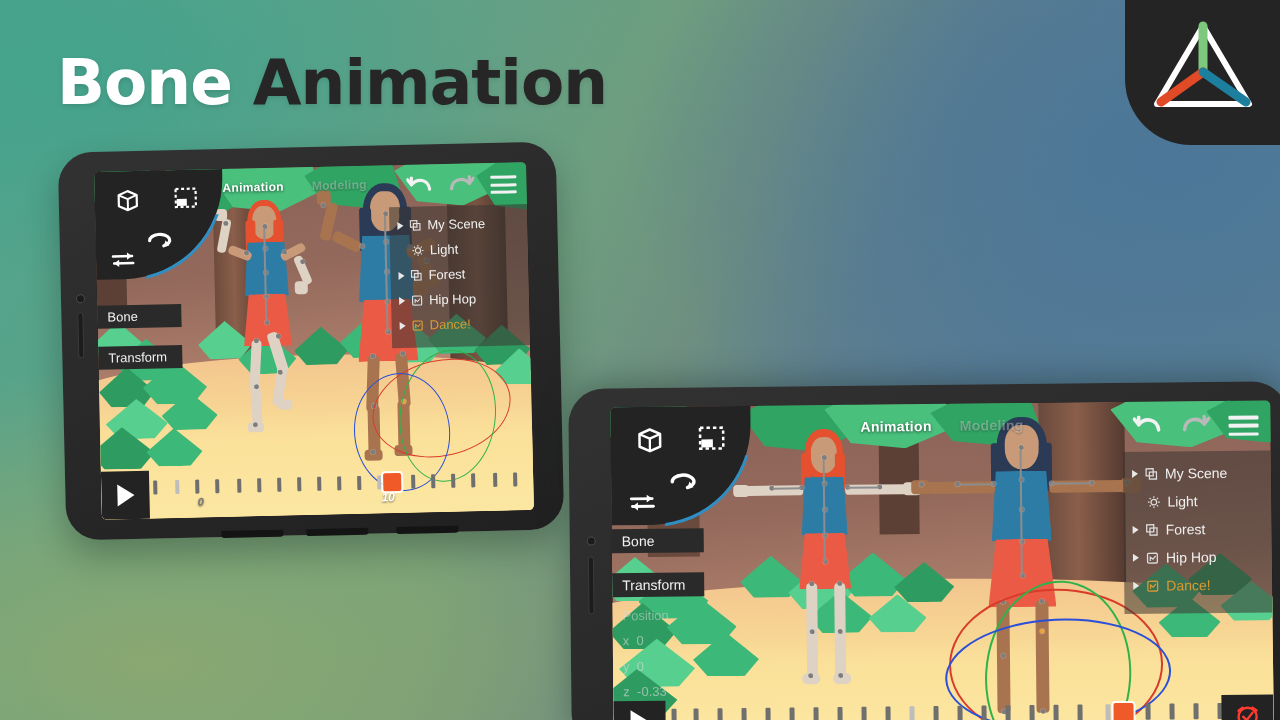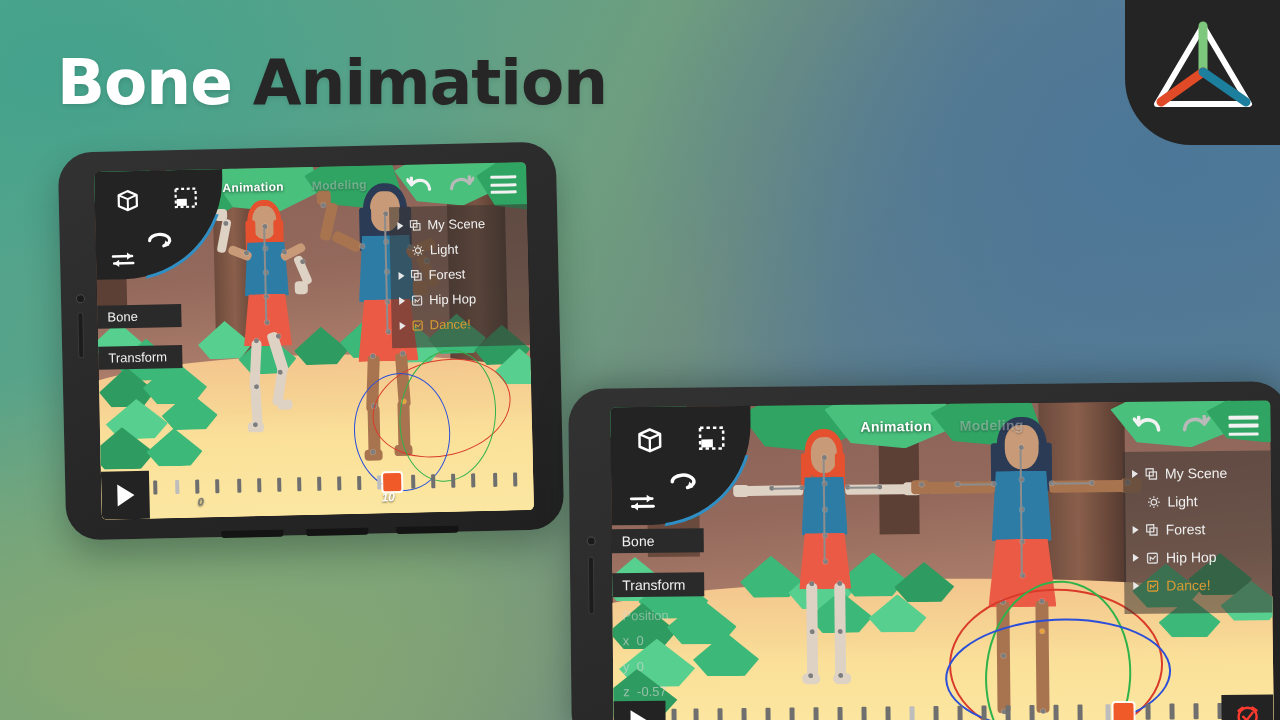--- a/index.html
+++ b/index.html
@@ -663,21 +663,21 @@
         <div>
           <span>x</span>
           &nbsp;<span>0</span>
         </div>
         <div>
           <span>y</span>
           &nbsp;<span>0</span>
         </div>
         <div>
           <span>z</span>
-          &nbsp;<span>-0.57</span>
+          &nbsp;<span>-0.33</span>
         </div>
       </div>
     </div>
 
     <div class="tline" style="height:42px;">
       <div class="playbar" style="width:52px;">
         <span class="tri-play" style="border-width:12px 0 12px 19px;"></span>
       </div>
       <div class="ticks" style="left:52px;right:52px;">
         <div class="tick" style="left:6px;top:8px;width:5px;height:16px;"></div>

